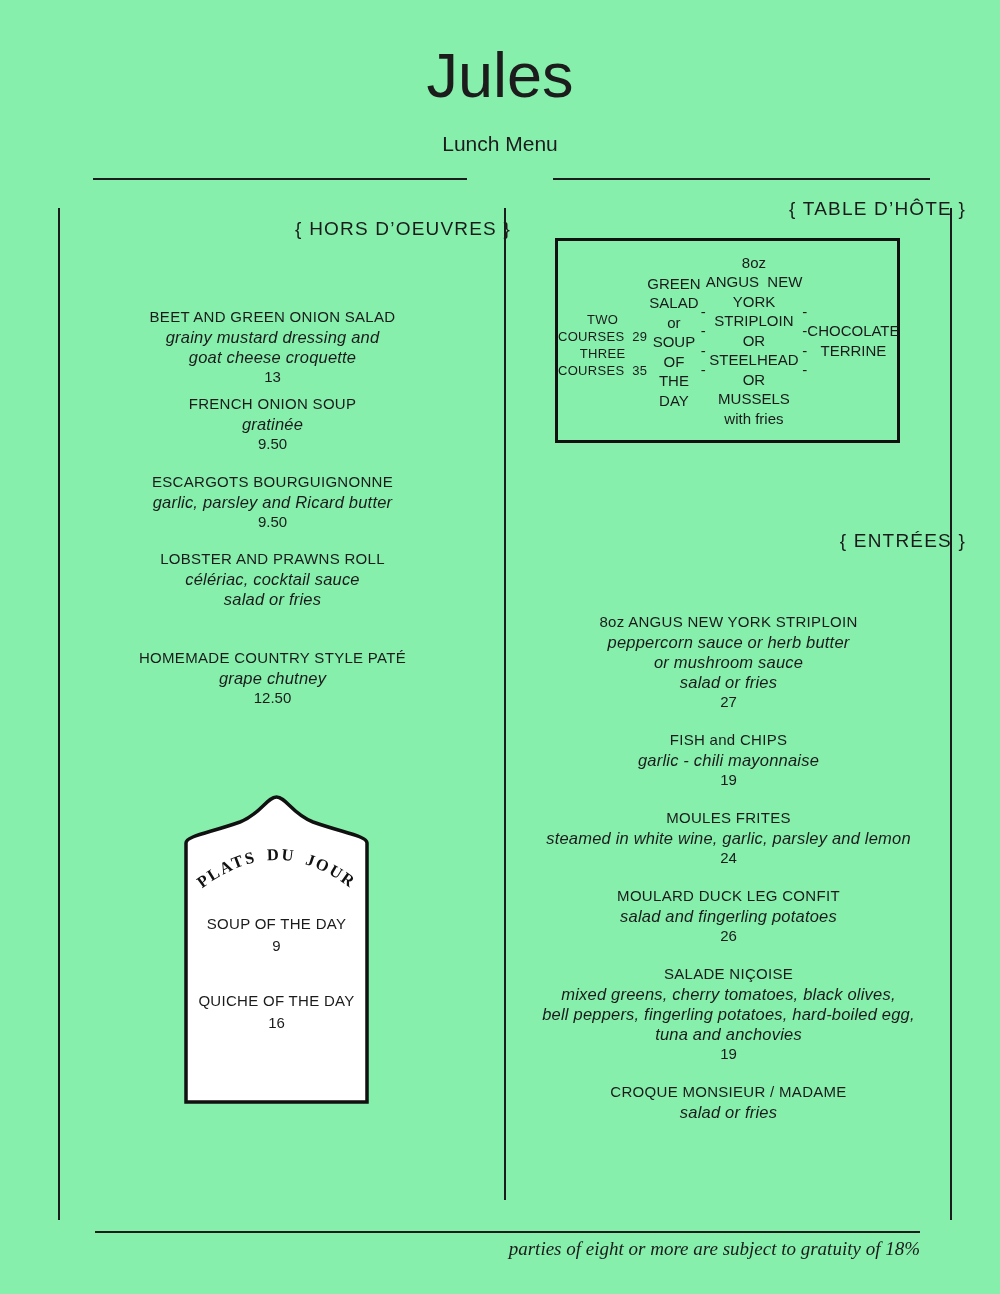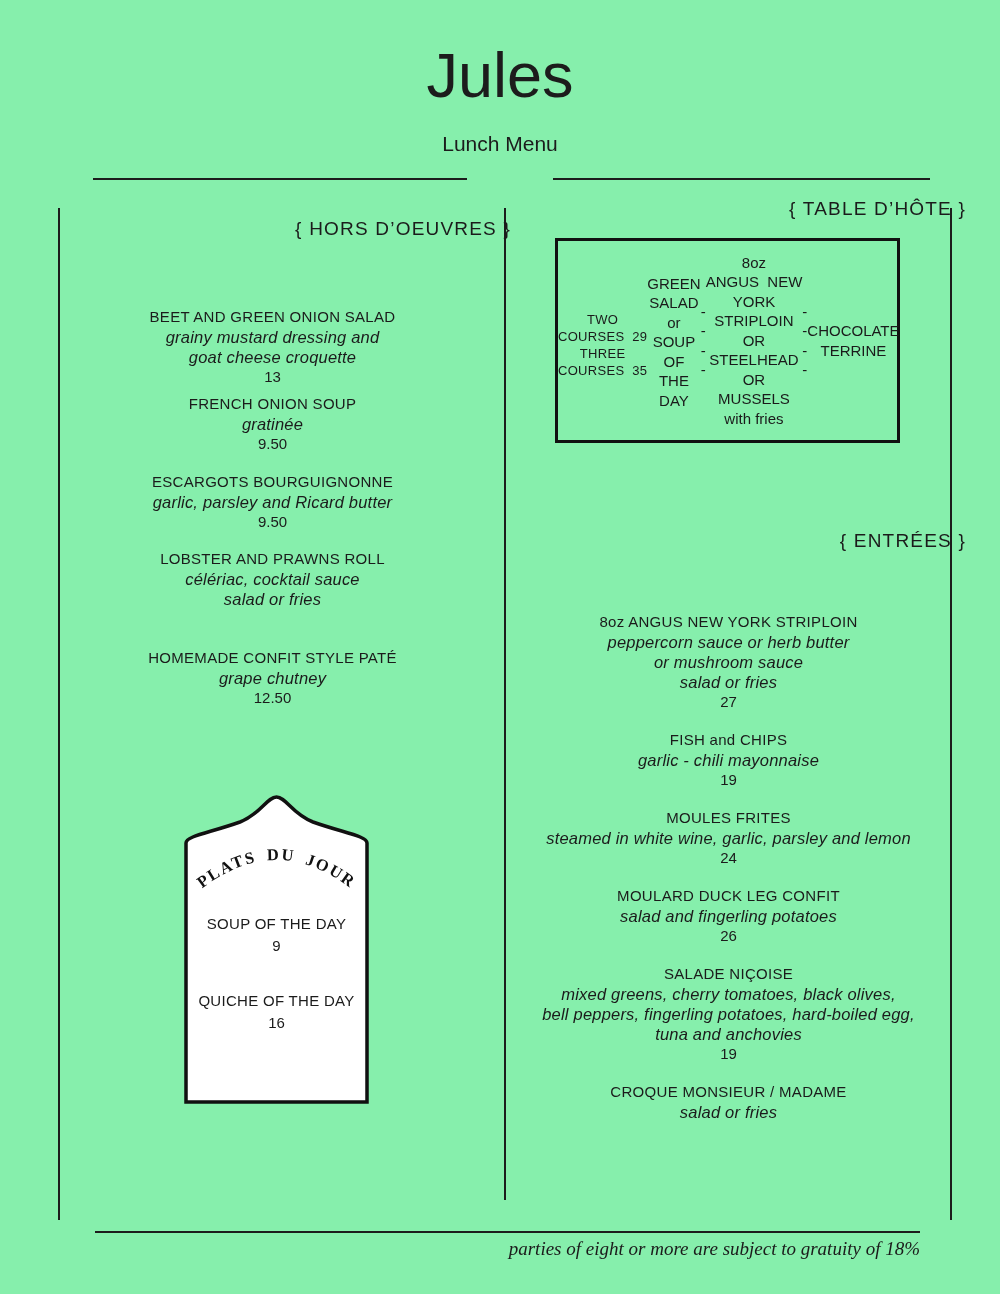--- a/index.html
+++ b/index.html
@@ -94,21 +94,21 @@
       <div class="item-price">9.50</div>
     </div>
 
     <div class="menu-item" style="top:549px;">
       <div class="item-name">LOBSTER AND PRAWNS ROLL</div>
       <div class="item-desc">célériac, cocktail sauce
 salad or fries</div>
     </div>
 
     <div class="menu-item" style="top:648px;">
-      <div class="item-name">HOMEMADE CONFIT STYLE PATÉ</div>
+      <div class="item-name">HOMEMADE COUNTRY STYLE PATÉ</div>
       <div class="item-desc">grape chutney</div>
       <div class="item-price">12.50</div>
     </div>
   </div>
 
   <div class="plats-wrap">
     <svg width="187" height="314" viewBox="0 0 187 314">
       <path d="M 3,311 L 3,52 C 3,45 26,42 57,31 C 78,23 84,6 93.5,6 C 103,6 109,23 130,31 C 161,42 184,45 184,52 L 184,311 Z" fill="#ffffff" stroke="#111111" stroke-width="3.5"></path>
       <defs>
         <path id="arcPath" d="M 16,100 Q 93.5,38 171,100"></path>

